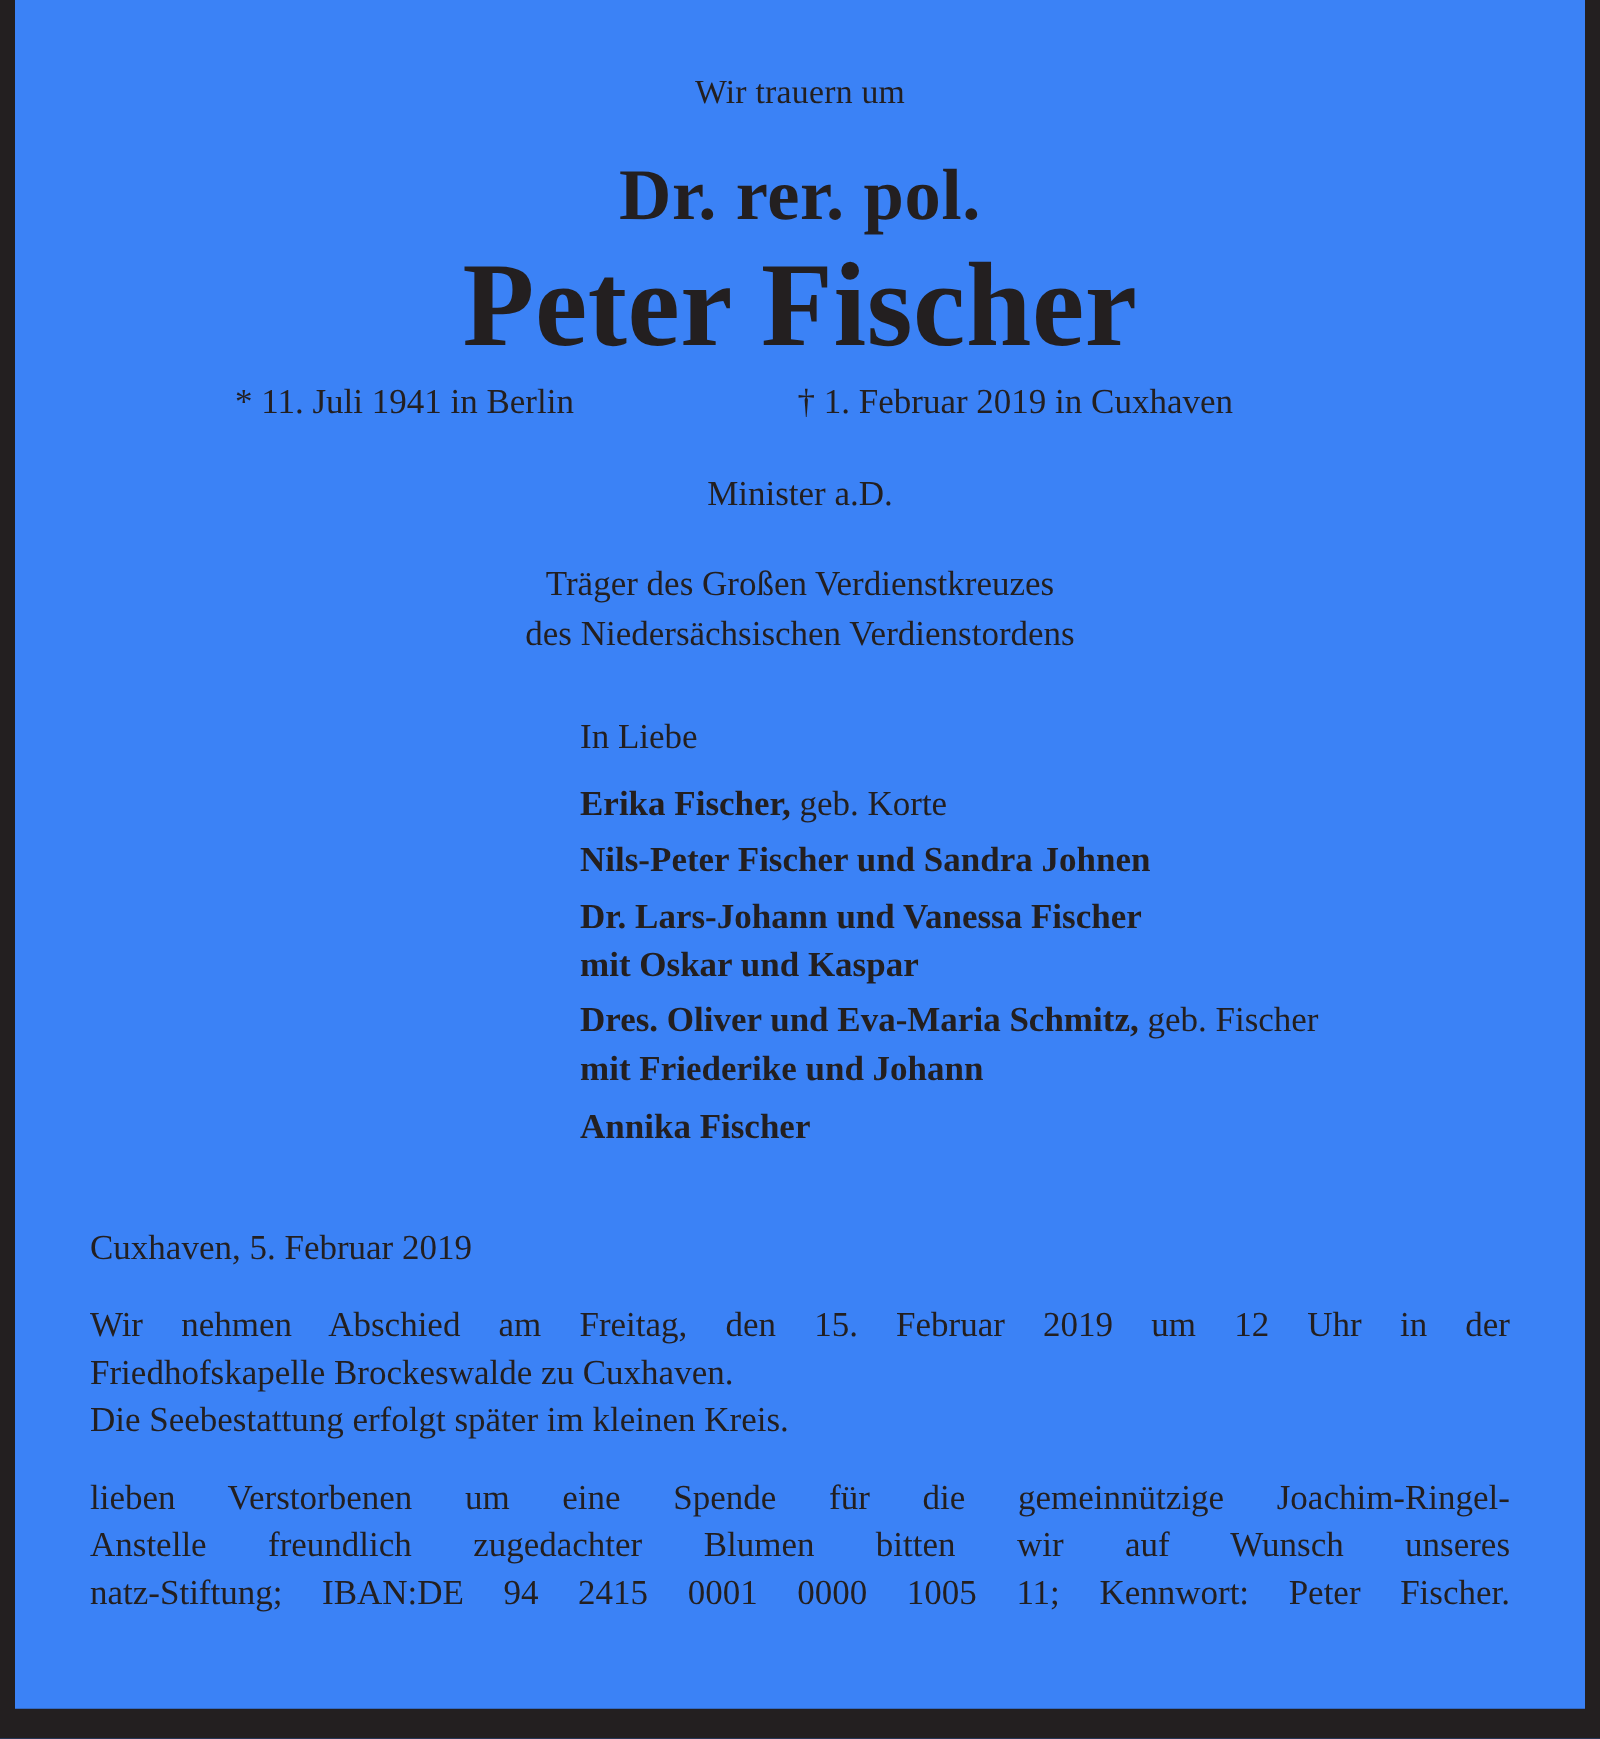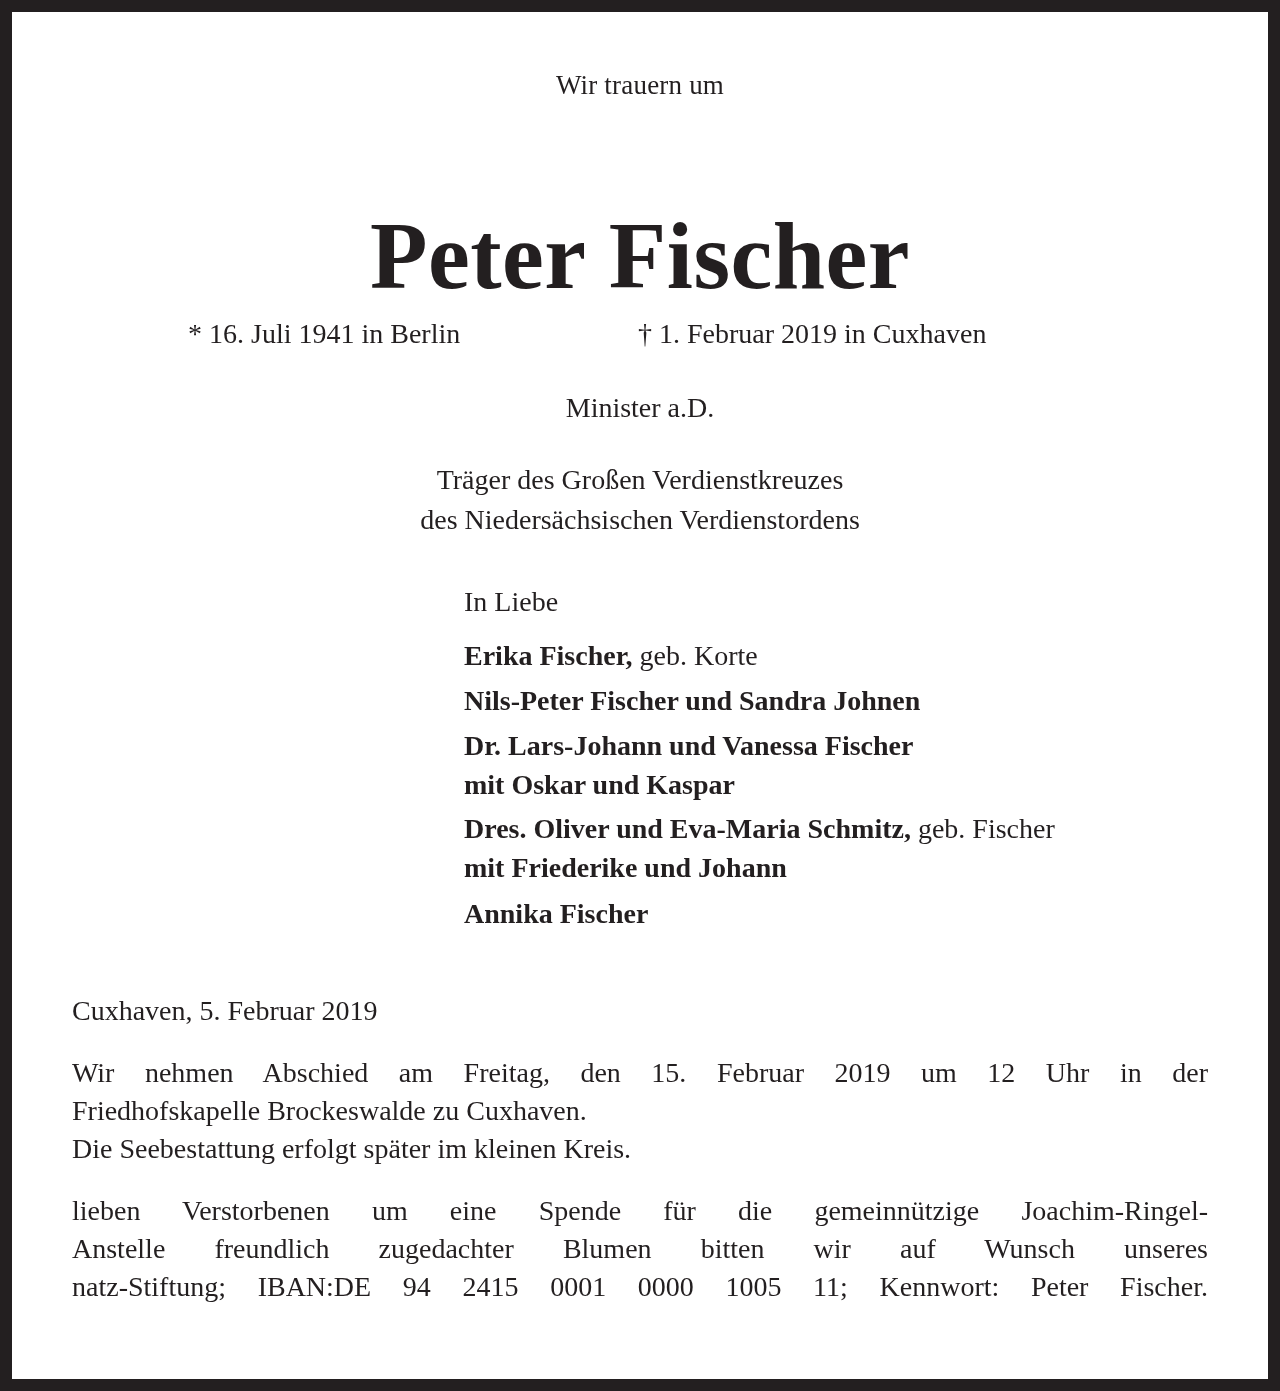--- a/index.html
+++ b/index.html
@@ -4,23 +4,23 @@
   <style>
     html, body { margin: 0; padding: 0; }
     body {
       width: 1280px; height: 1391px;
       background: #231f20;
       font-family: "Liberation Serif", "DejaVu Serif", serif;
       color: #231f20;
     }
     .page {
       position: absolute;
-      left: 12px; top: 12px;
+      left: 12px; top: 0;
       width: 1256px; height: 1367px;
-      background: #ffffff;
+      background: #3b82f6;
       box-sizing: border-box;
     }
     .abs { position: absolute; white-space: nowrap; }
     .center { left: 0; right: 0; text-align: center; }
     .intro { top: 58px; font-size: 27px; letter-spacing: 0.2px; }
     .title { top: 122px; font-size: 58px; font-weight: bold; letter-spacing: 0.5px; }
     .name { top: 196px; font-size: 96px; font-weight: bold; letter-spacing: 0.5px; line-height: 1; transform: scaleX(0.98); }
     .dates { top: 306px; font-size: 28px; }
     .born { left: 176px; }
     .died { left: 626px; text-align: right; }
@@ -31,23 +31,24 @@
     .bold { font-weight: bold; }
     .body-text { left: 60px; width: 1136px; font-size: 28px; line-height: 38px; white-space: normal; }
     .just-line { text-align: justify; text-align-last: justify; display: block; }
   </style>
 </head>
 <body>
 
 <div class="page">
 
   <div class="abs center intro">Wir trauern um</div>
+  <div class="abs center title">Dr. rer. pol.</div>
   <div class="abs center name">Peter Fischer</div>
 
-  <div class="abs dates born">* 16. Juli 1941 in Berlin</div>
+  <div class="abs dates born">* 11. Juli 1941 in Berlin</div>
   <div class="abs dates died">† 1. Februar 2019 in Cuxhaven</div>
 
   <div class="abs center honor">
     <div>Träger des Großen Verdienstkreuzes</div>
     <div>des Niedersächsischen Verdienstordens</div>
   </div>
 
   <div class="abs center role">Minister a.D.</div>
 
   <div class="abs family">

